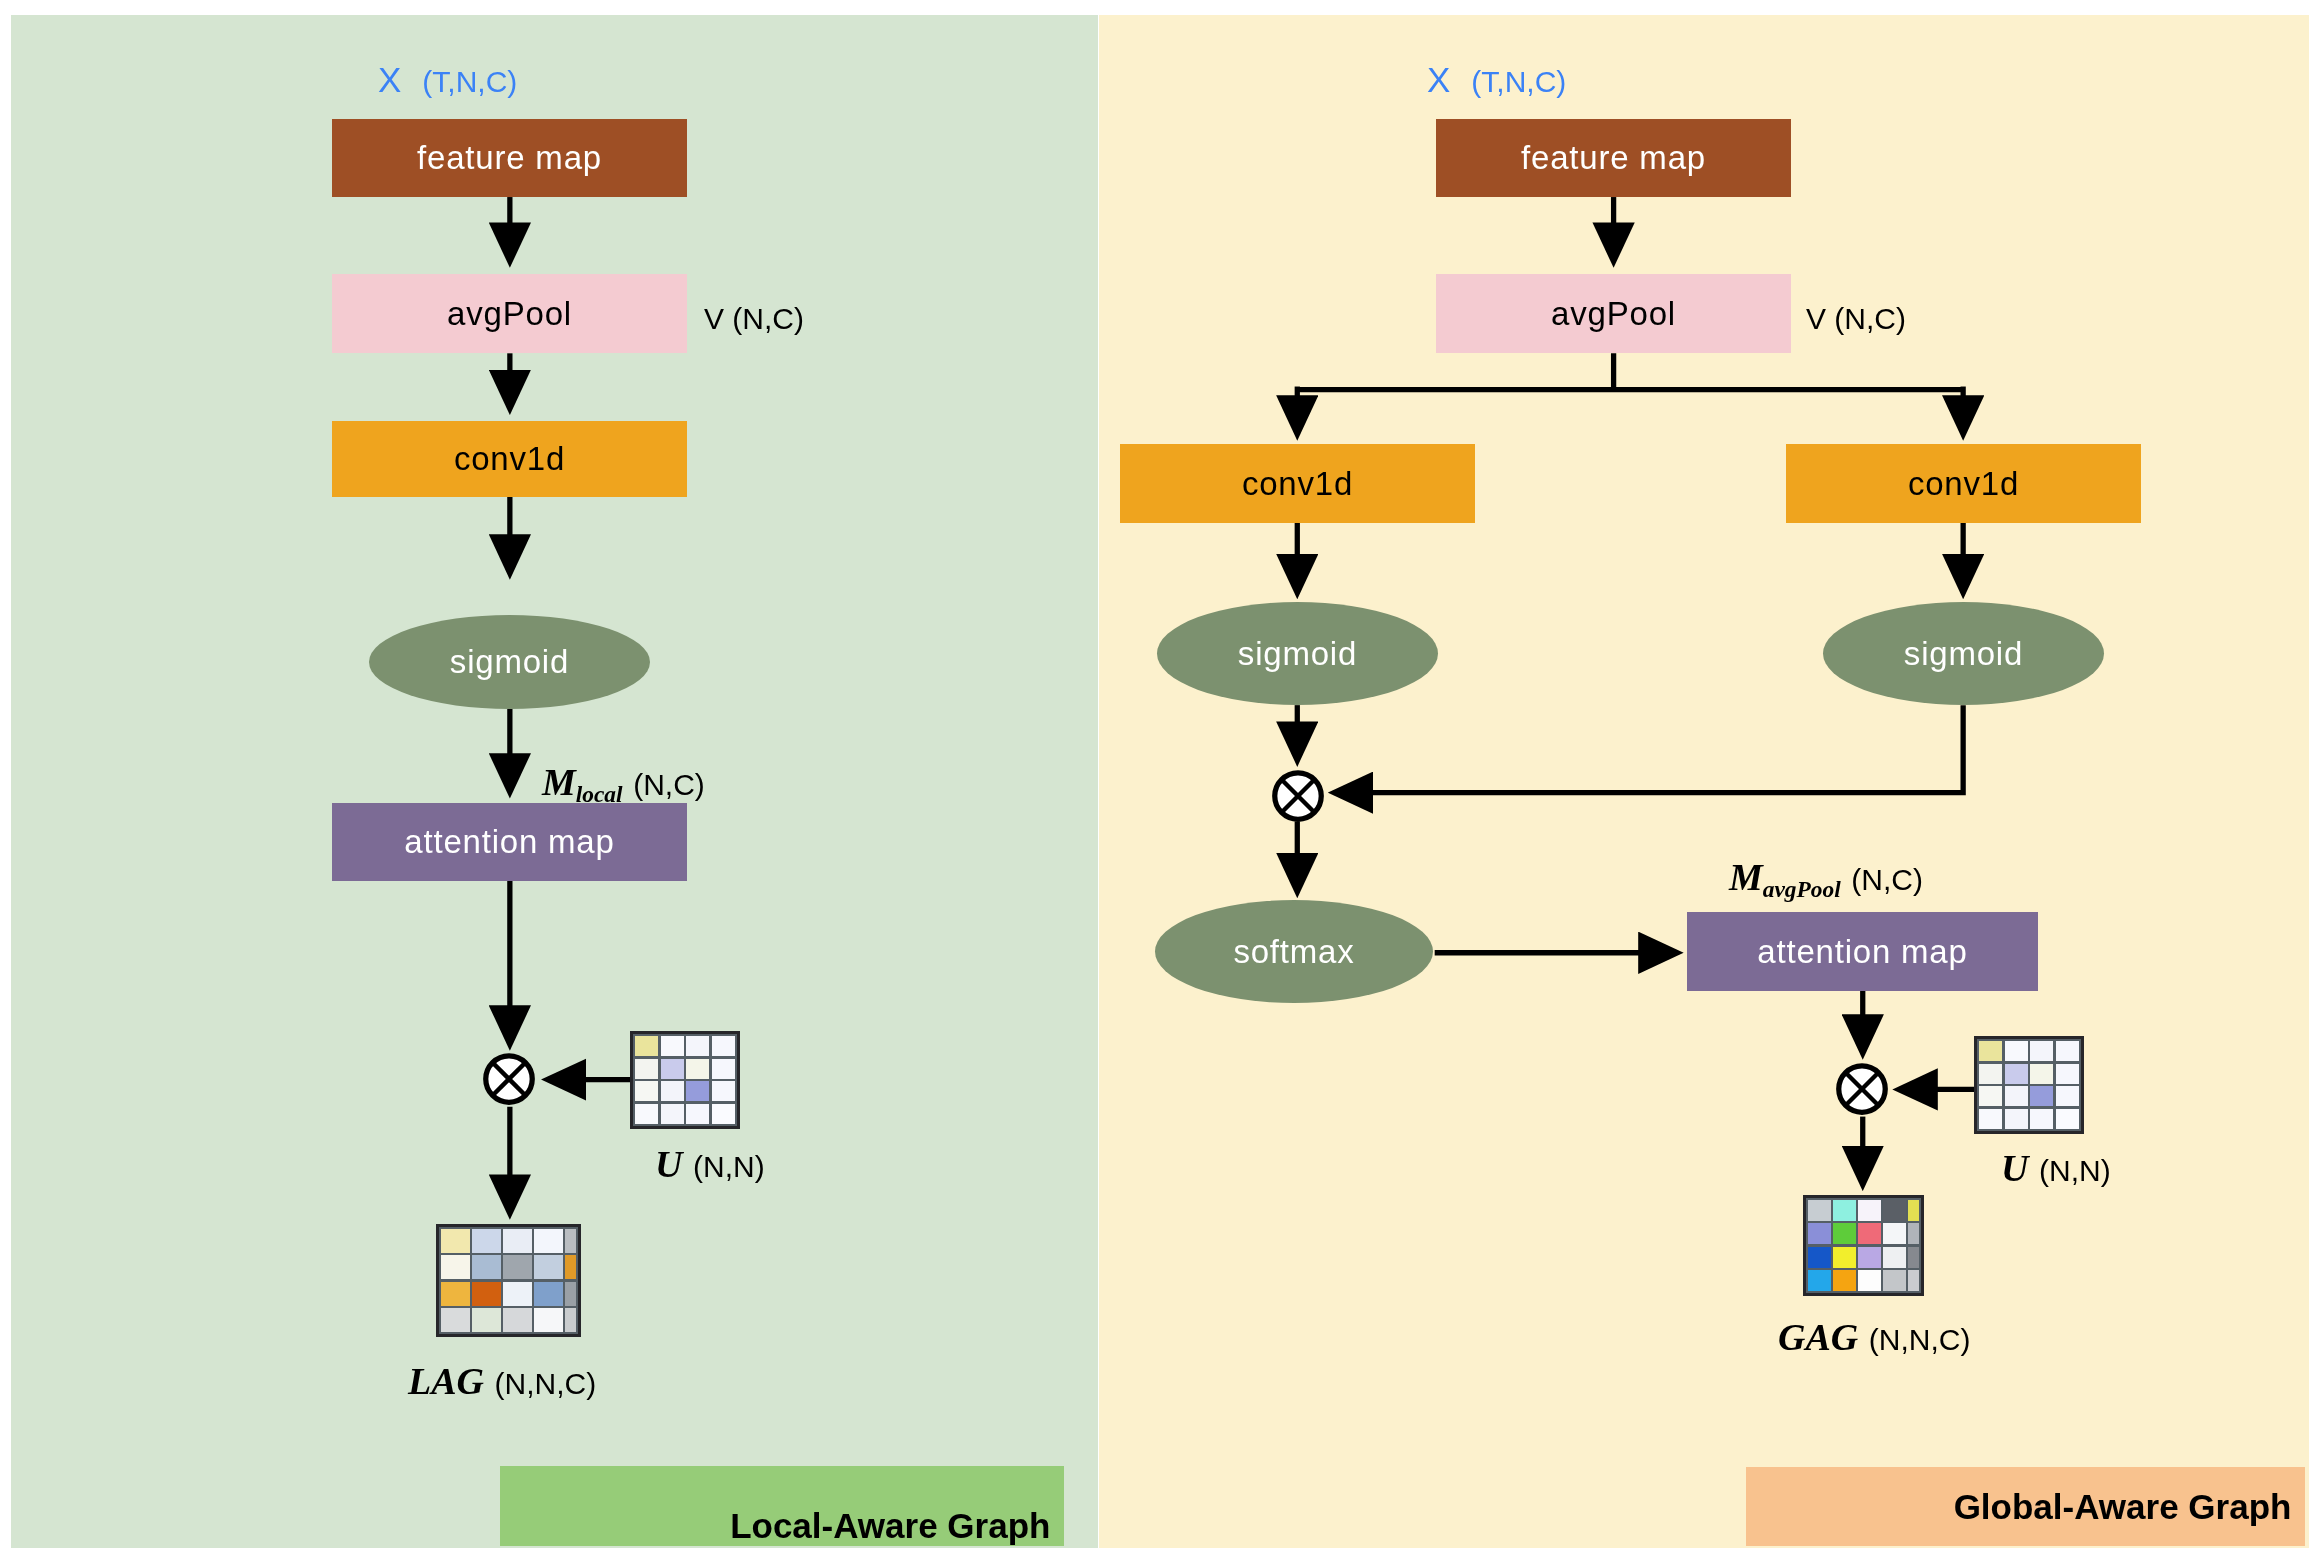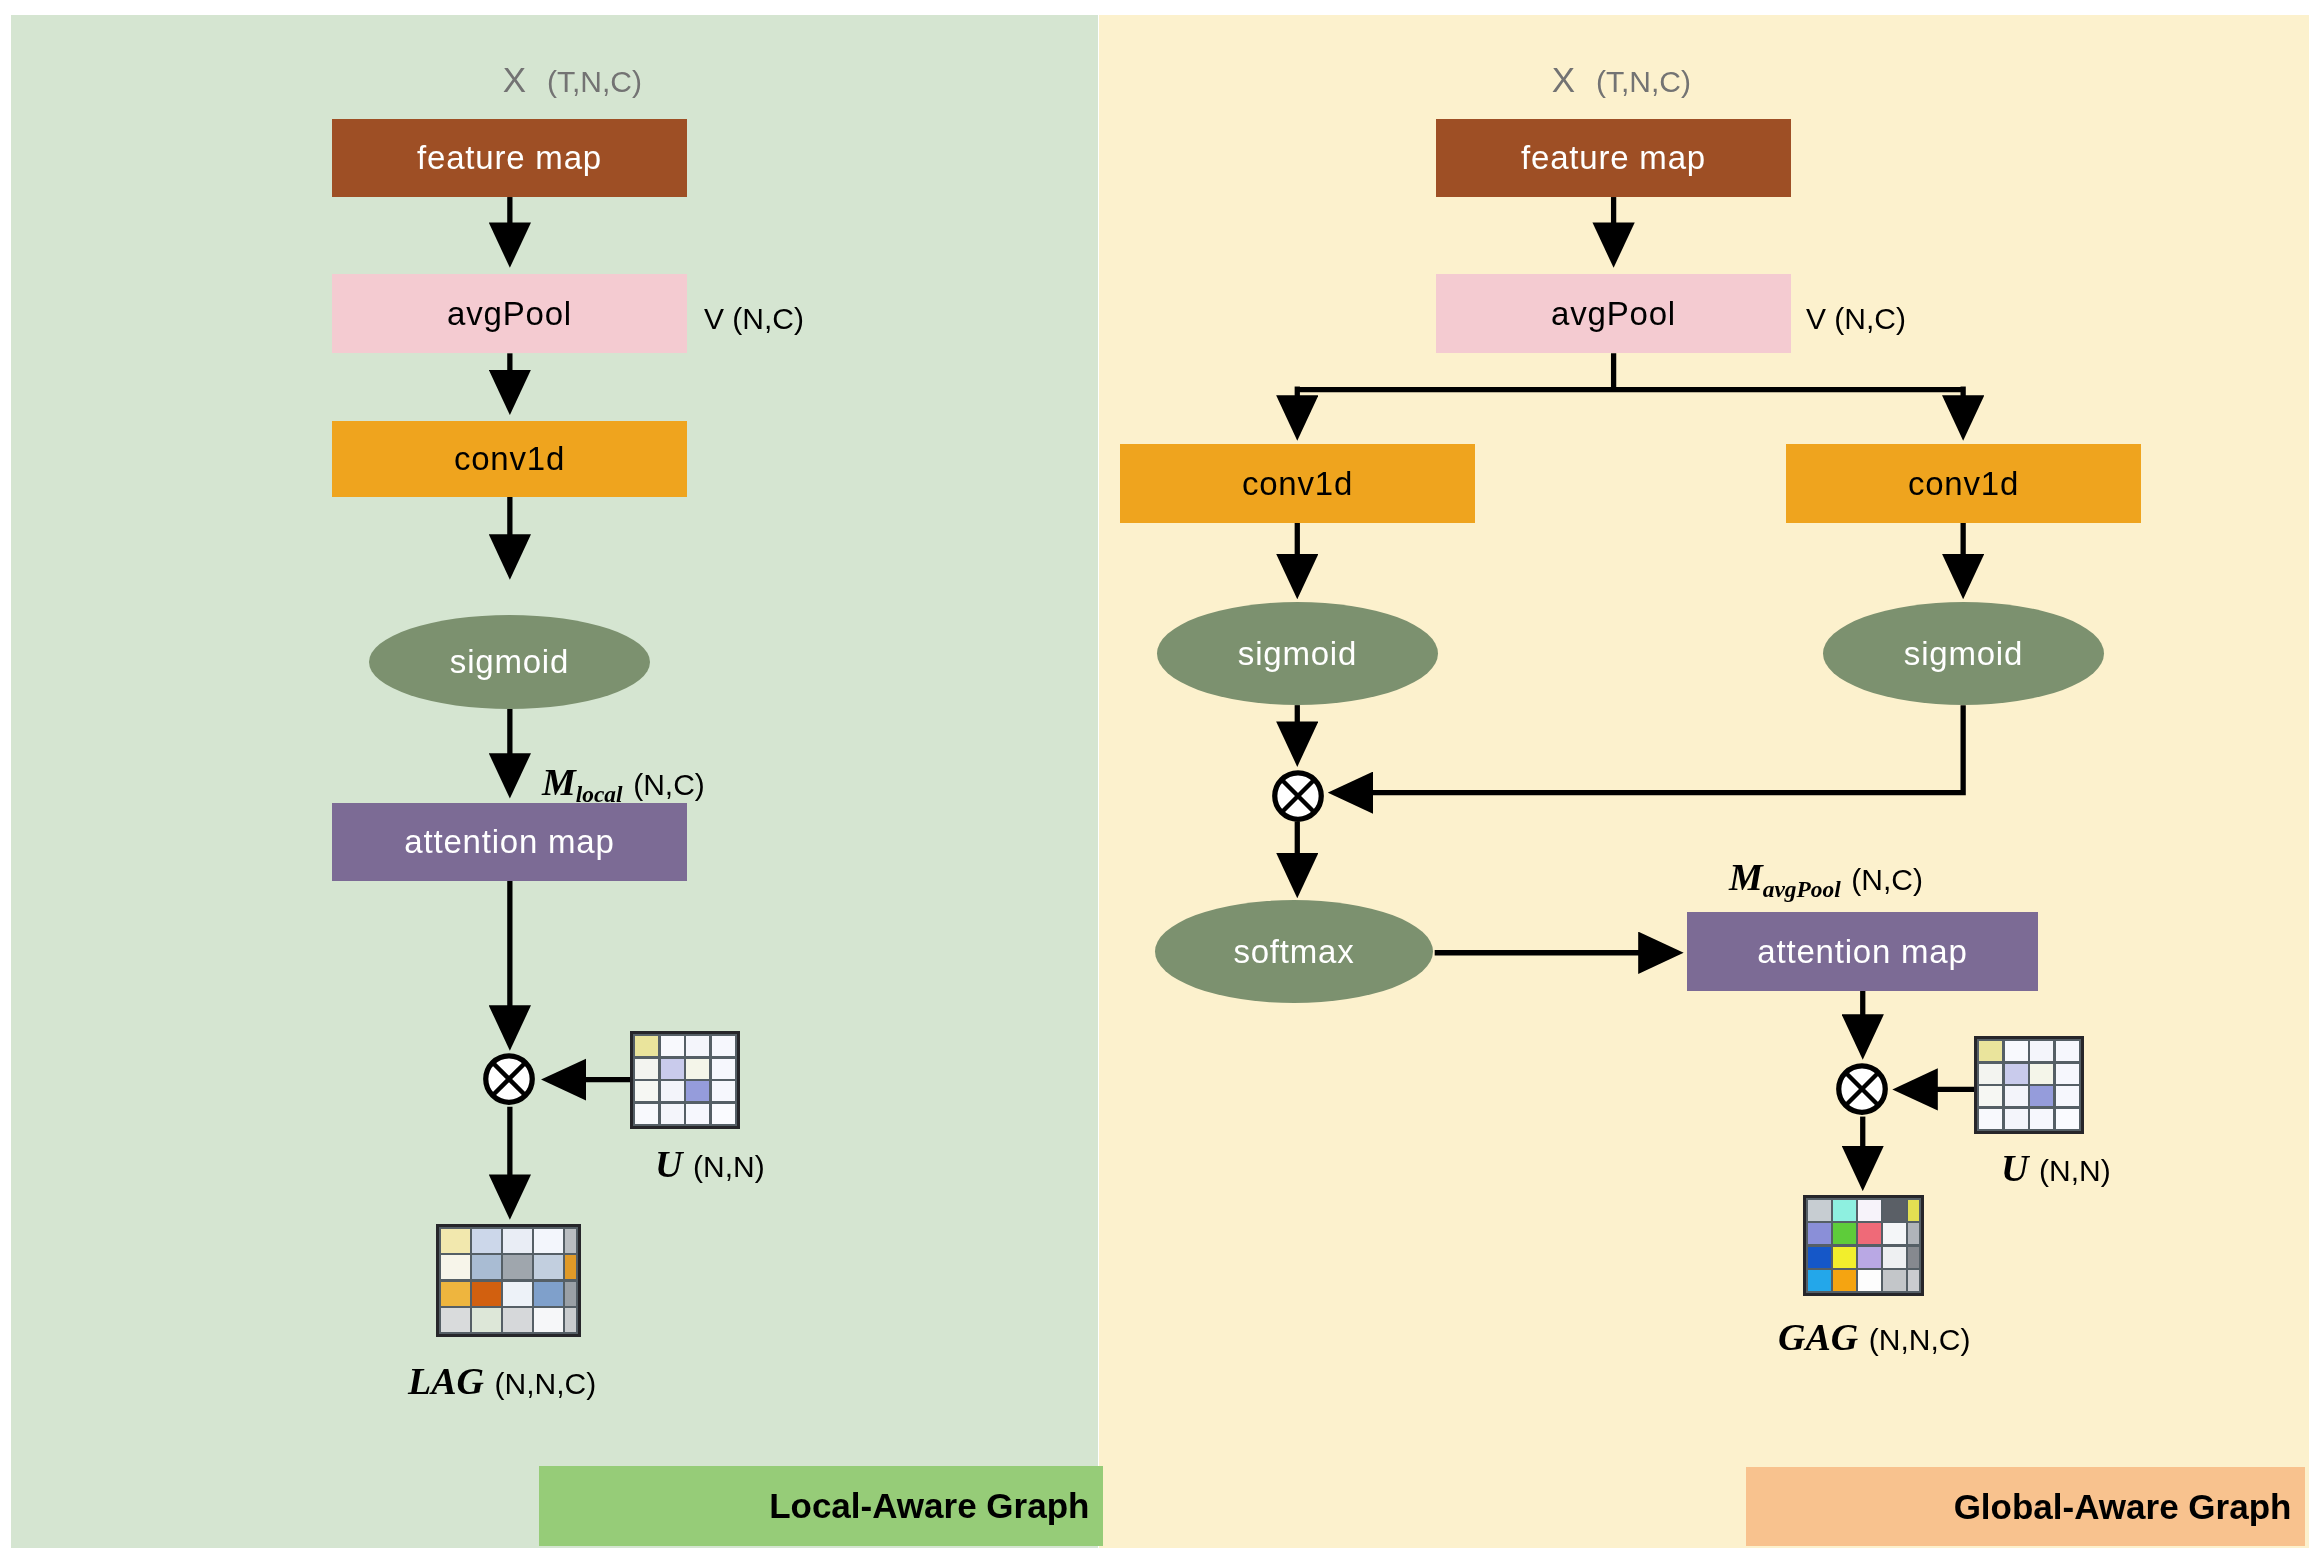--- a/index.html
+++ b/index.html
@@ -9,21 +9,21 @@
   .panel.left{left:11.3px;width:1087px;}
   .panel.right{left:1099px;width:1210px;}
   .wires{position:absolute;left:0;top:0;width:2319px;height:1562px;pointer-events:none;}
   .flow-box{position:absolute;display:flex;align-items:center;justify-content:center;
             font-size:33px;letter-spacing:0.8px;}
   .flow-box.lighttext{color:#ffffff;}
   .flow-box.darktext{color:#000000;}
   .flow-ellipse{position:absolute;display:flex;align-items:center;justify-content:center;
                 border-radius:50%;color:#ffffff;font-size:33px;letter-spacing:0.8px;}
   .dim-label{position:absolute;font-size:30px;color:#000;white-space:nowrap;}
-  .x-label{position:absolute;font-size:30px;color:#737373;text-align:right;white-space:nowrap;}
+  .x-label{position:absolute;font-size:30px;color:#3b82f6;text-align:left;white-space:nowrap;}
   .x-label .xsym{font-size:35px;margin-right:21px;}
   .math-label{position:absolute;font-size:30px;color:#000;white-space:nowrap;}
   .math-label .msym{font-family:"Liberation Serif",serif;font-style:italic;font-weight:bold;
                     font-size:38px;}
   .math-label sub{font-family:"Liberation Serif",serif;font-style:italic;font-weight:bold;
                   font-size:23.4px;}
   .math-label .mdims{margin-left:10.6px;}
   .otimes{position:absolute;width:54px;height:54px;}
   .matrix{position:absolute;display:grid;gap:2.3px;padding:2.3px;border:3.8px solid #26262a;}
   .matrix .cell{width:100%;height:100%;}
@@ -148,21 +148,21 @@
       <div class="cell" style="background: rgb(217, 219, 220);"></div>
       <div class="cell" style="background: rgb(221, 231, 216);"></div>
       <div class="cell" style="background: rgb(214, 216, 218);"></div>
       <div class="cell" style="background: rgb(246, 247, 249);"></div>
       <div class="cell" style="background: rgb(201, 204, 206);"></div>
     </div>
   <div class="math-label" style="left:408px;top:1359px;">
     <span class="msym">LAG</span><span class="mdims">(N,N,C)</span>
   </div>
 
-  <div class="banner" style="left: 539px; top: 1466px; width: 564px; height: 80px; background: rgb(150, 204, 120);">
+  <div class="banner" style="left: 500px; top: 1466px; width: 564px; height: 80px; background: rgb(150, 204, 120); align-items: flex-end;">
     <span>Local-Aware Graph</span>
   </div>
 
   <div class="x-label" style="left:1427px;top:60px;width:264px;">
     <span class="xsym">X</span><span>(T,N,C)</span>
   </div>
 
   <div class="flow-box lighttext" style="left: 1436px; top: 119px; width: 355px; height: 78px; background: rgb(158, 79, 37);">
     <span>feature map</span>
   </div>

